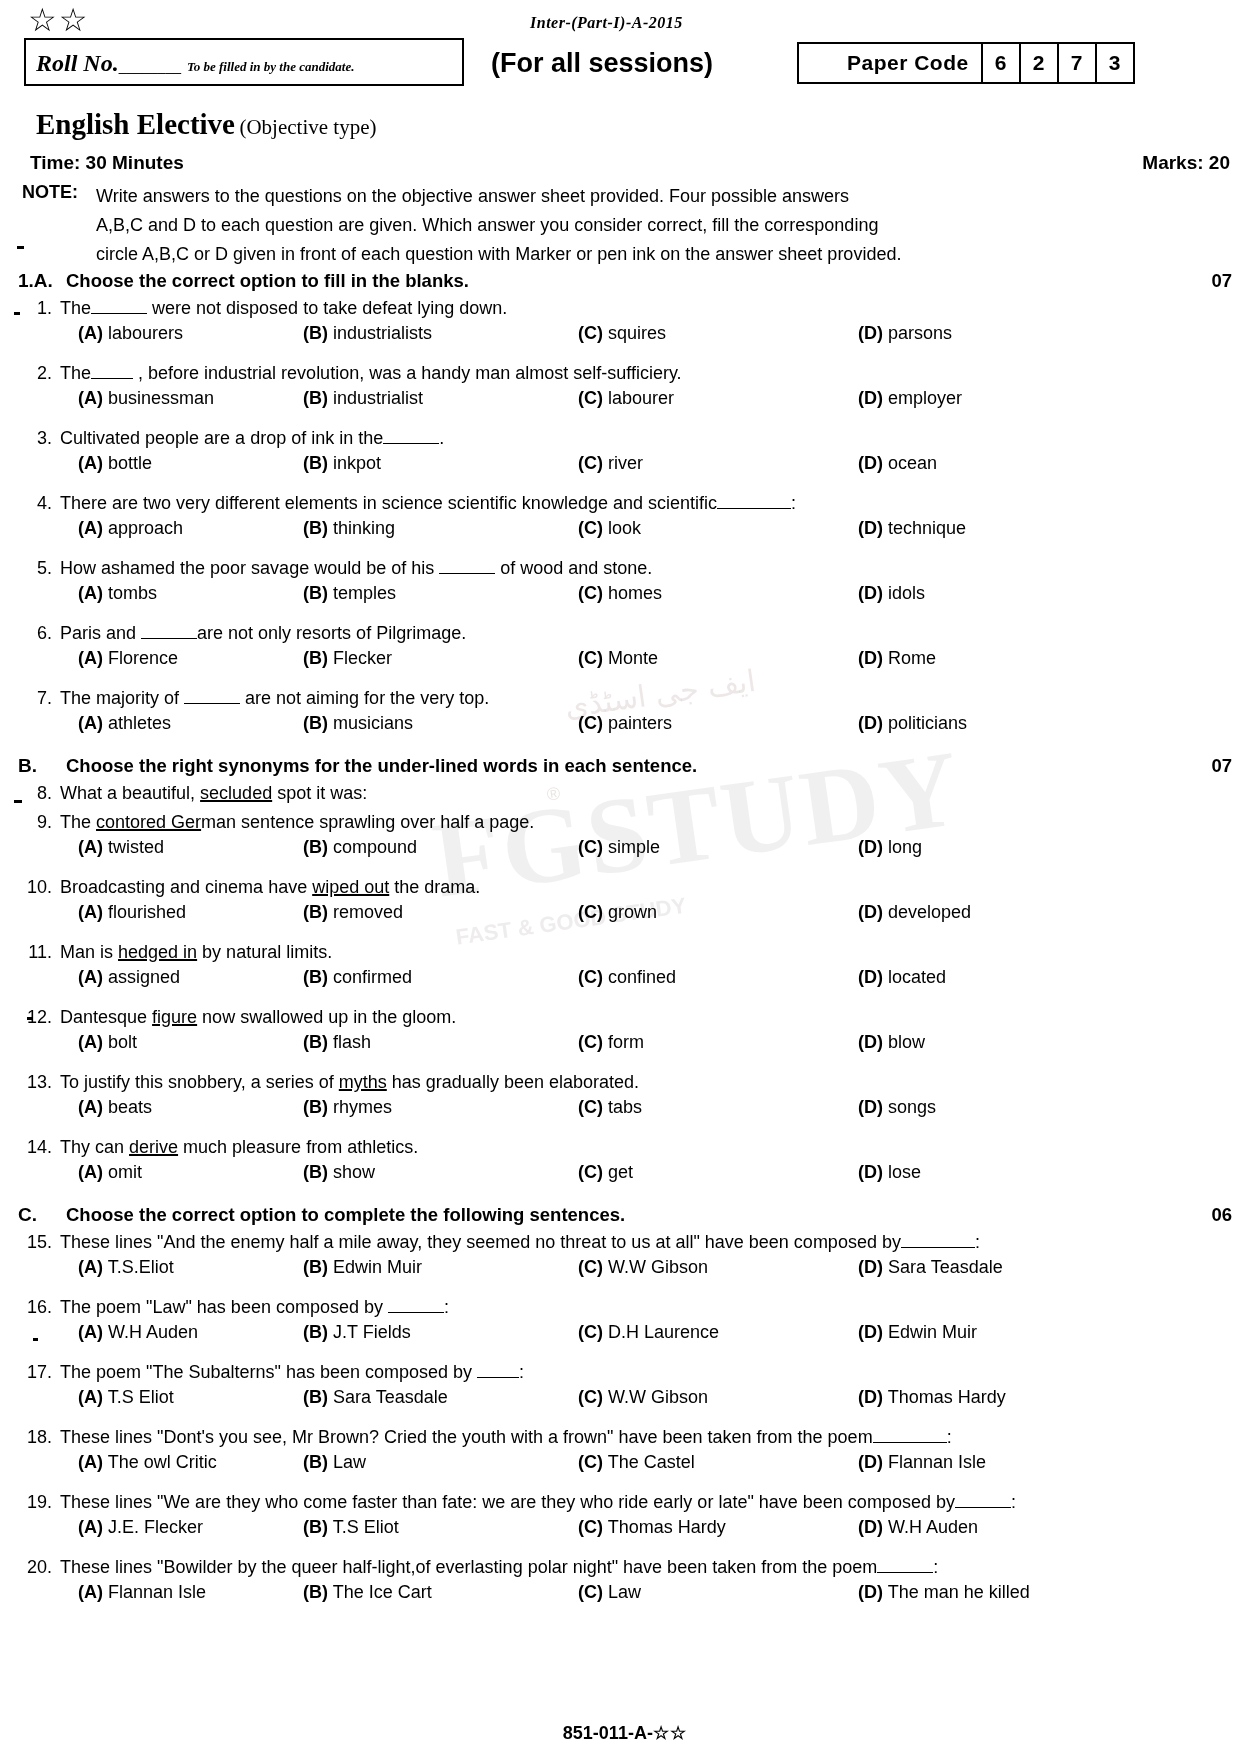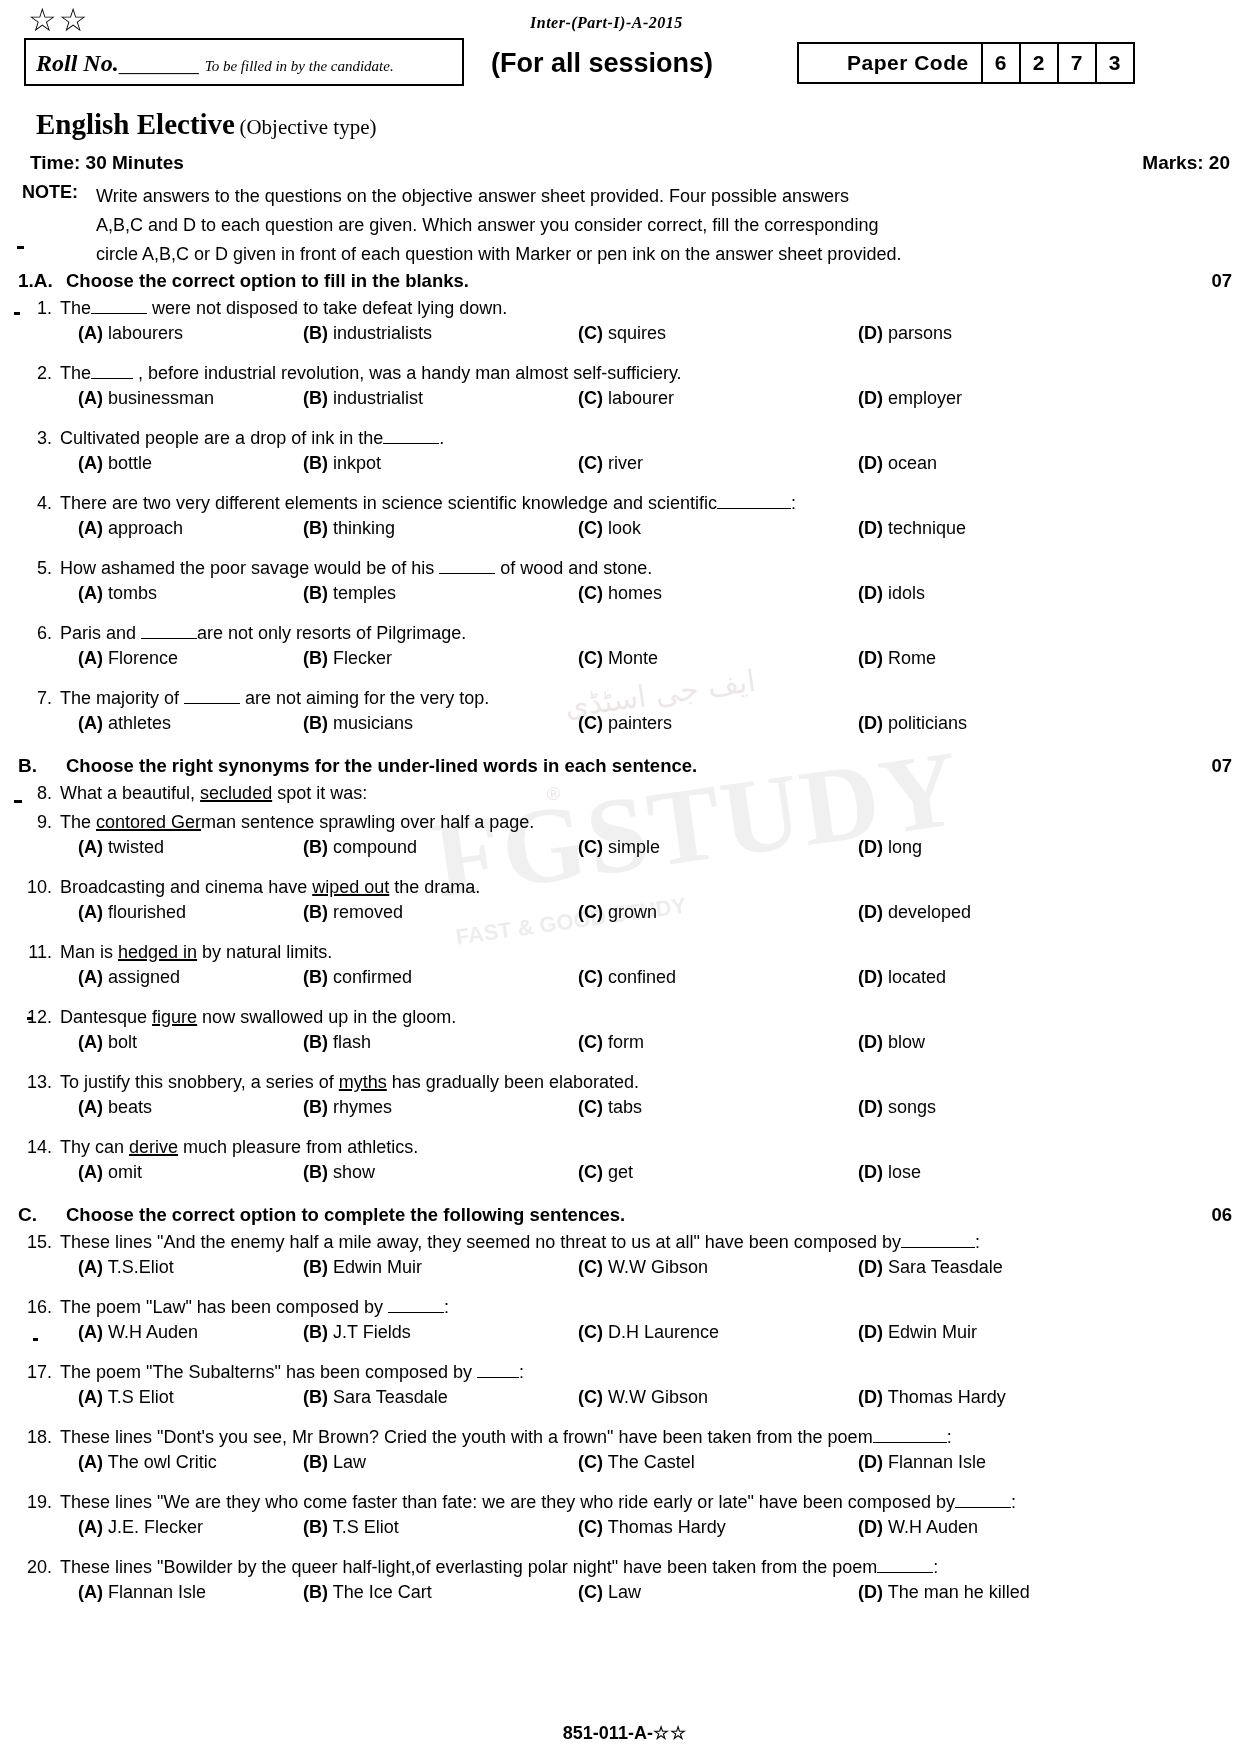--- a/index.html
+++ b/index.html
@@ -93,29 +93,30 @@
     top: 10px;
     white-space: nowrap;
   }
   .rollno-label {
     font-family: "Liberation Serif", serif;
     font-style: italic;
     font-weight: bold;
     font-size: 24px;
   }
   .rollno-dash {
-    font-family: Liberation Serif, serif;
-    font-size: 20px;
+    font-family: Liberation Sans, sans-serif;
+    font-size: 14px;
     letter-spacing: 0px;
   }
   .rollno-hint {
     font-family: "Liberation Serif", serif;
     font-style: italic;
-    font-size: 15px;
+    font-size: 13px;
     margin-left: 6px;
+    font-weight: bold;
   }
   .exam-session {
     position: absolute;
     left: 530px;
     top: 14px;
     font-family: "Liberation Serif", serif;
     font-style: italic;
     font-weight: bold;
     font-size: 16px;
     letter-spacing: 0.5px;

